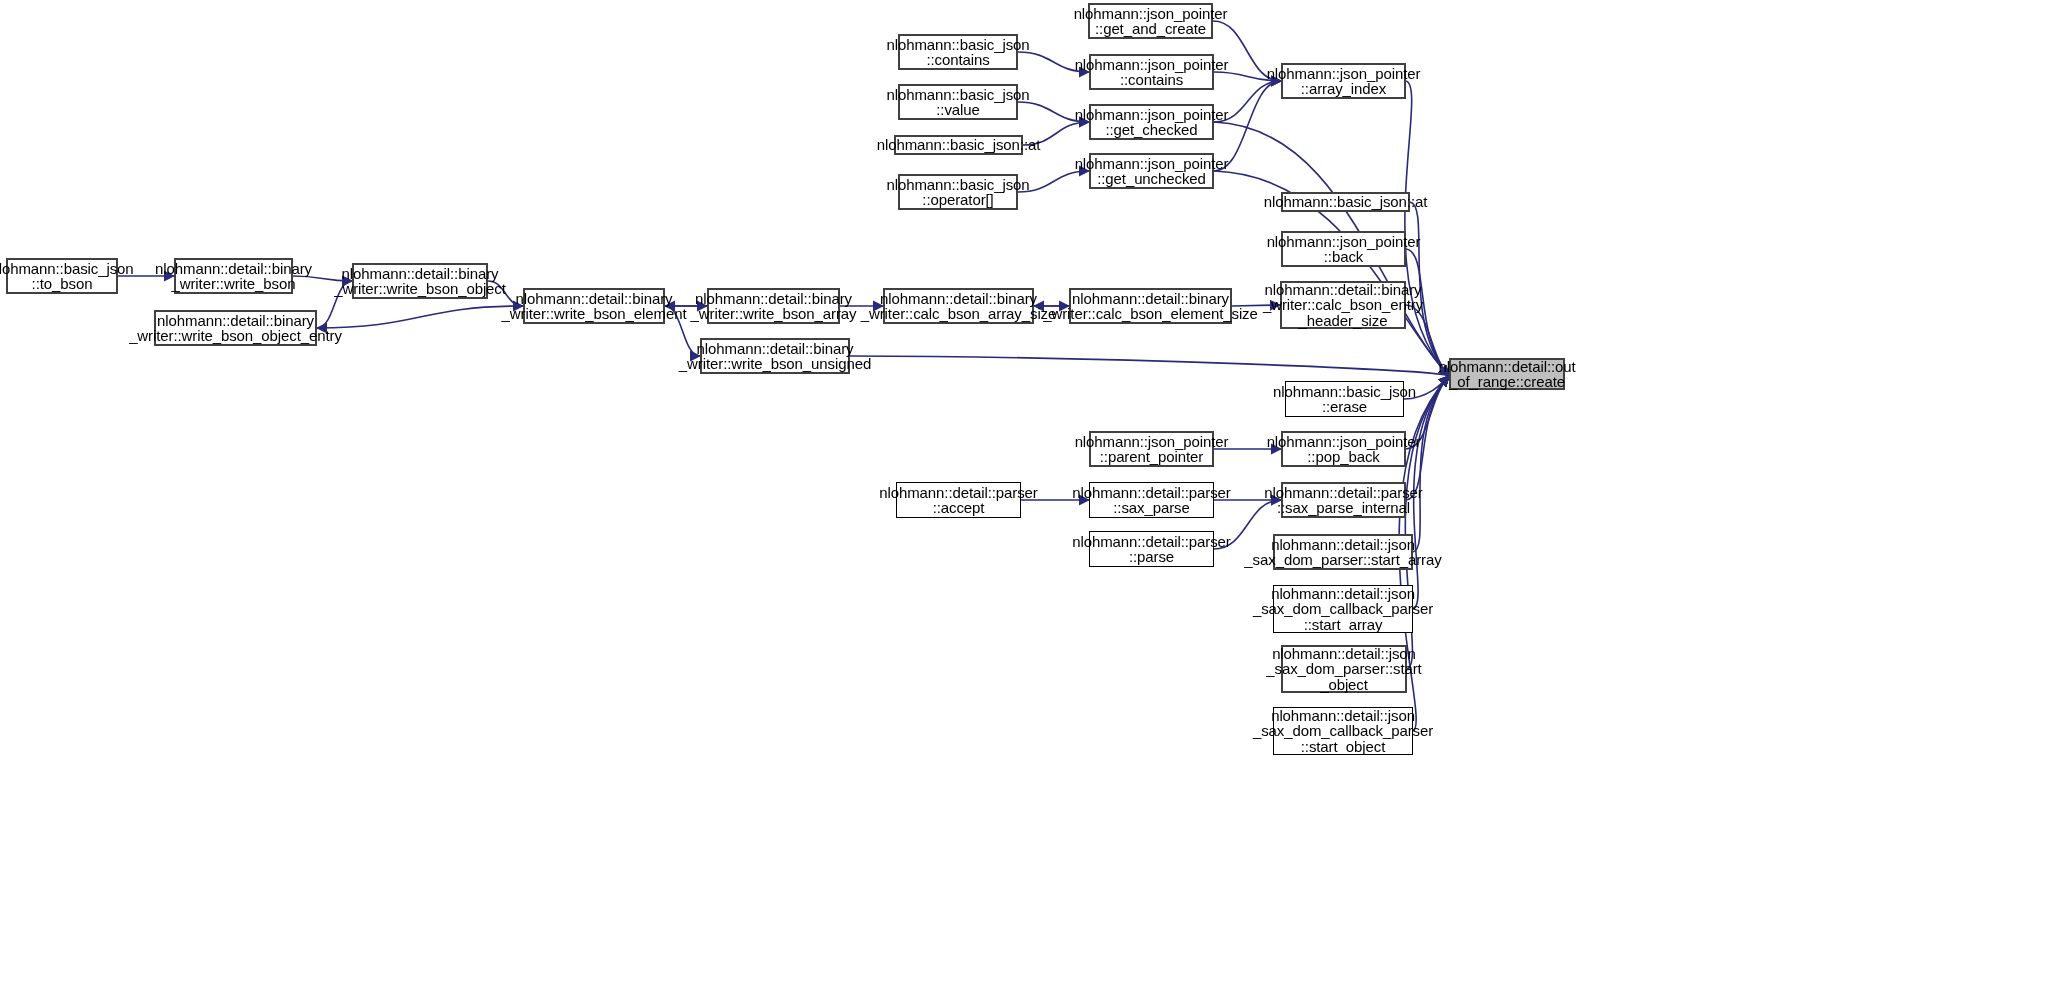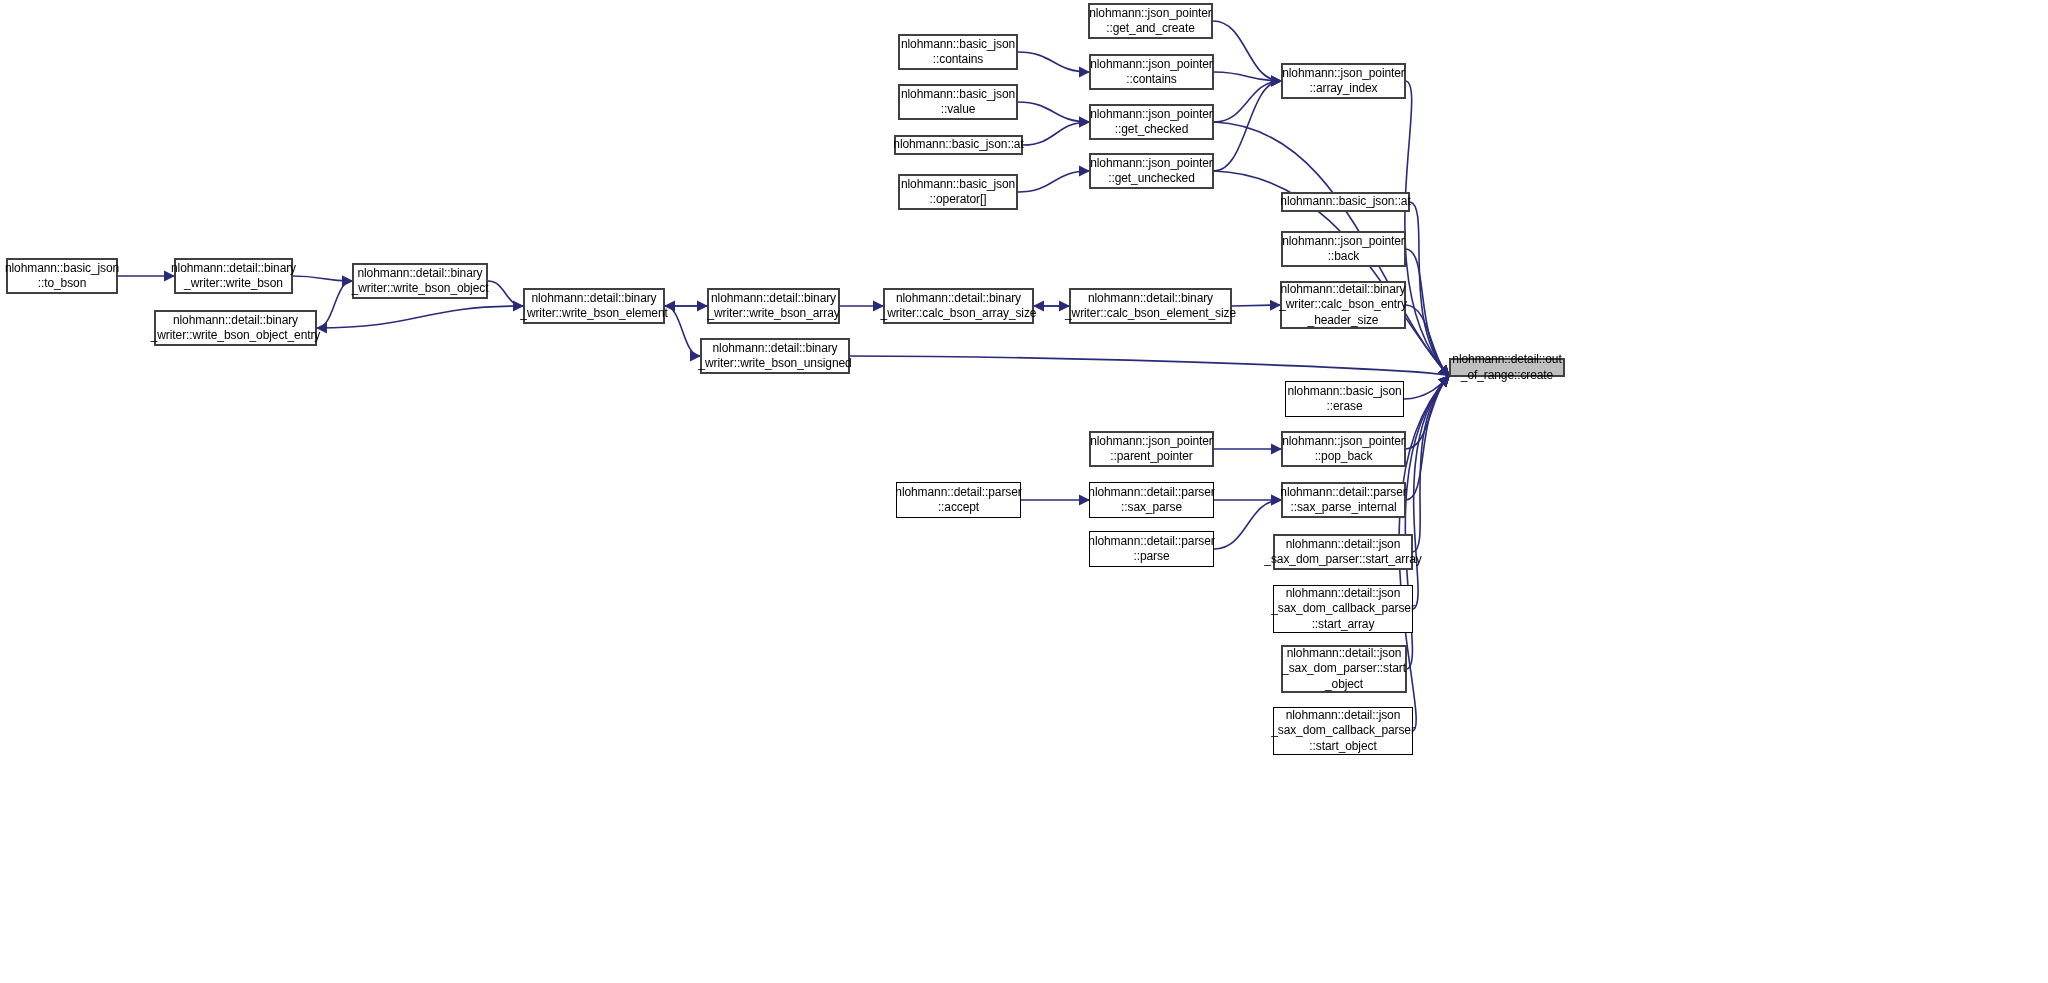--- a/index.html
+++ b/index.html
@@ -26,21 +26,21 @@
   .node {
     position: absolute;
     box-sizing: border-box;
     display: flex;
     align-items: center;
     justify-content: center;
     text-align: center;
     background: #ffffff;
     border: 1px solid #000000;
     color: #000000;
-    font-size: 12px;
+    font-size: 15px;
     line-height: 15.5px;
     letter-spacing: -0.1px;
     white-space: pre-line;
     z-index: 5;
   }
   .node.thick {
     border: 2px solid #404040;
   }
   .node.target {
     background: #bfbfbf;
@@ -163,16 +163,16 @@
 _sax_dom_parser::start_array</span></div>
       <div class="node " style="left: 1273px; top: 585px; width: 140px; height: 48px;"><span class="lbl">nlohmann::detail::json
 _sax_dom_callback_parser
 ::start_array</span></div>
       <div class="node thick" style="left: 1281px; top: 645px; width: 126px; height: 48px;"><span class="lbl">nlohmann::detail::json
 _sax_dom_parser::start
 _object</span></div>
       <div class="node " style="left: 1273px; top: 707px; width: 140px; height: 48px;"><span class="lbl">nlohmann::detail::json
 _sax_dom_callback_parser
 ::start_object</span></div>
-      <div class="node target" style="left: 1449px; top: 358px; width: 116px; height: 19px;"><span class="lbl">nlohmann::detail::out
+      <div class="node target" style="left: 1449px; top: 358px; width: 116px; height: 32px;"><span class="lbl">nlohmann::detail::out
 _of_range::create</span></div>
     </div>
 </div>
 
 </body></html>

